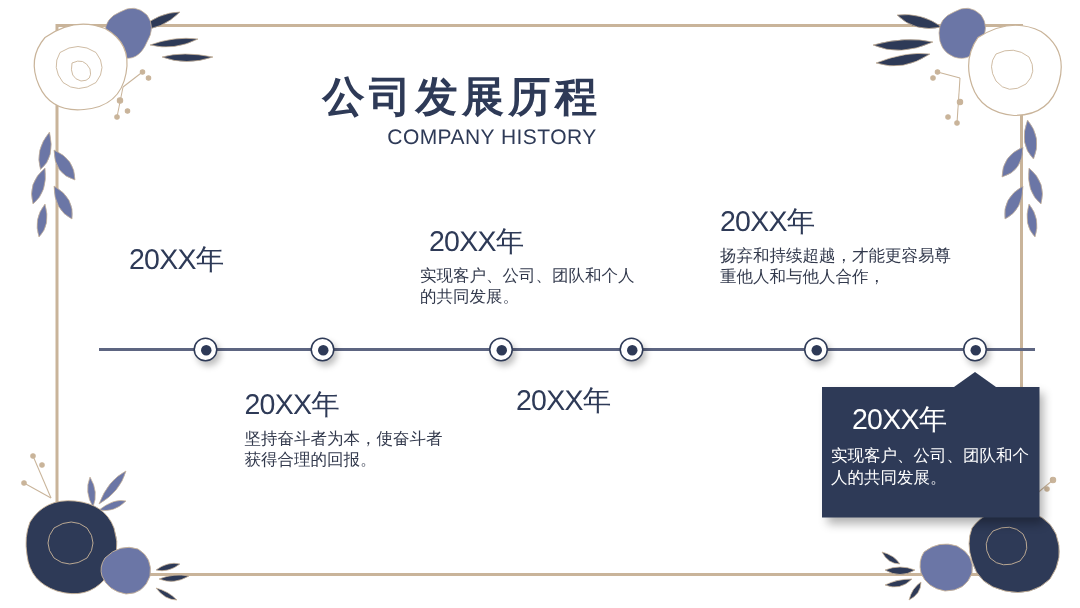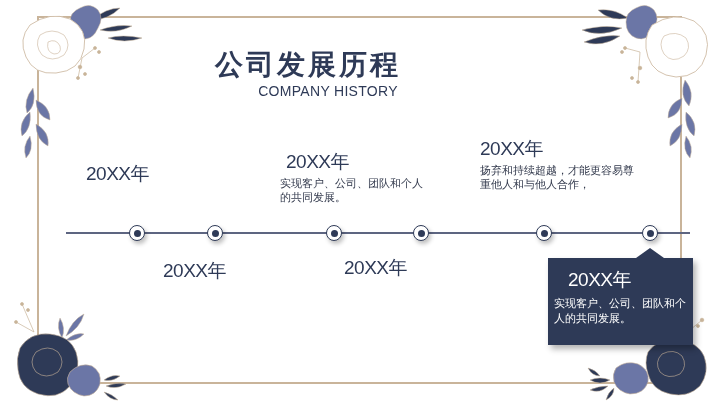--- a/index.html
+++ b/index.html
@@ -130,20 +130,21 @@
 <div class="node" style="left:413px;"></div>
 <div class="node" style="left:536px;"></div>
 <div class="node" style="left:642px;"></div>
 
 <div class="item" style="left:86px;top:163px;width:120px;">
   <div class="year">20XX年</div>
 </div>
 
 <div class="item" style="left:163px;top:260px;width:140px;">
   <div class="year">20XX年</div>
+  <div class="desc">坚持奋斗者为本，使奋斗者获得合理的回报。</div>
 </div>
 
 <div class="item" style="left:280px;top:151px;width:150px;">
   <div class="year" style="padding-left:6px;">20XX年</div>
   <div class="desc">实现客户、公司、团队和个人的共同发展。</div>
 </div>
 
 <div class="item" style="left:338px;top:257px;width:140px;">
   <div class="year" style="padding-left:6px;">20XX年</div>
 </div>

